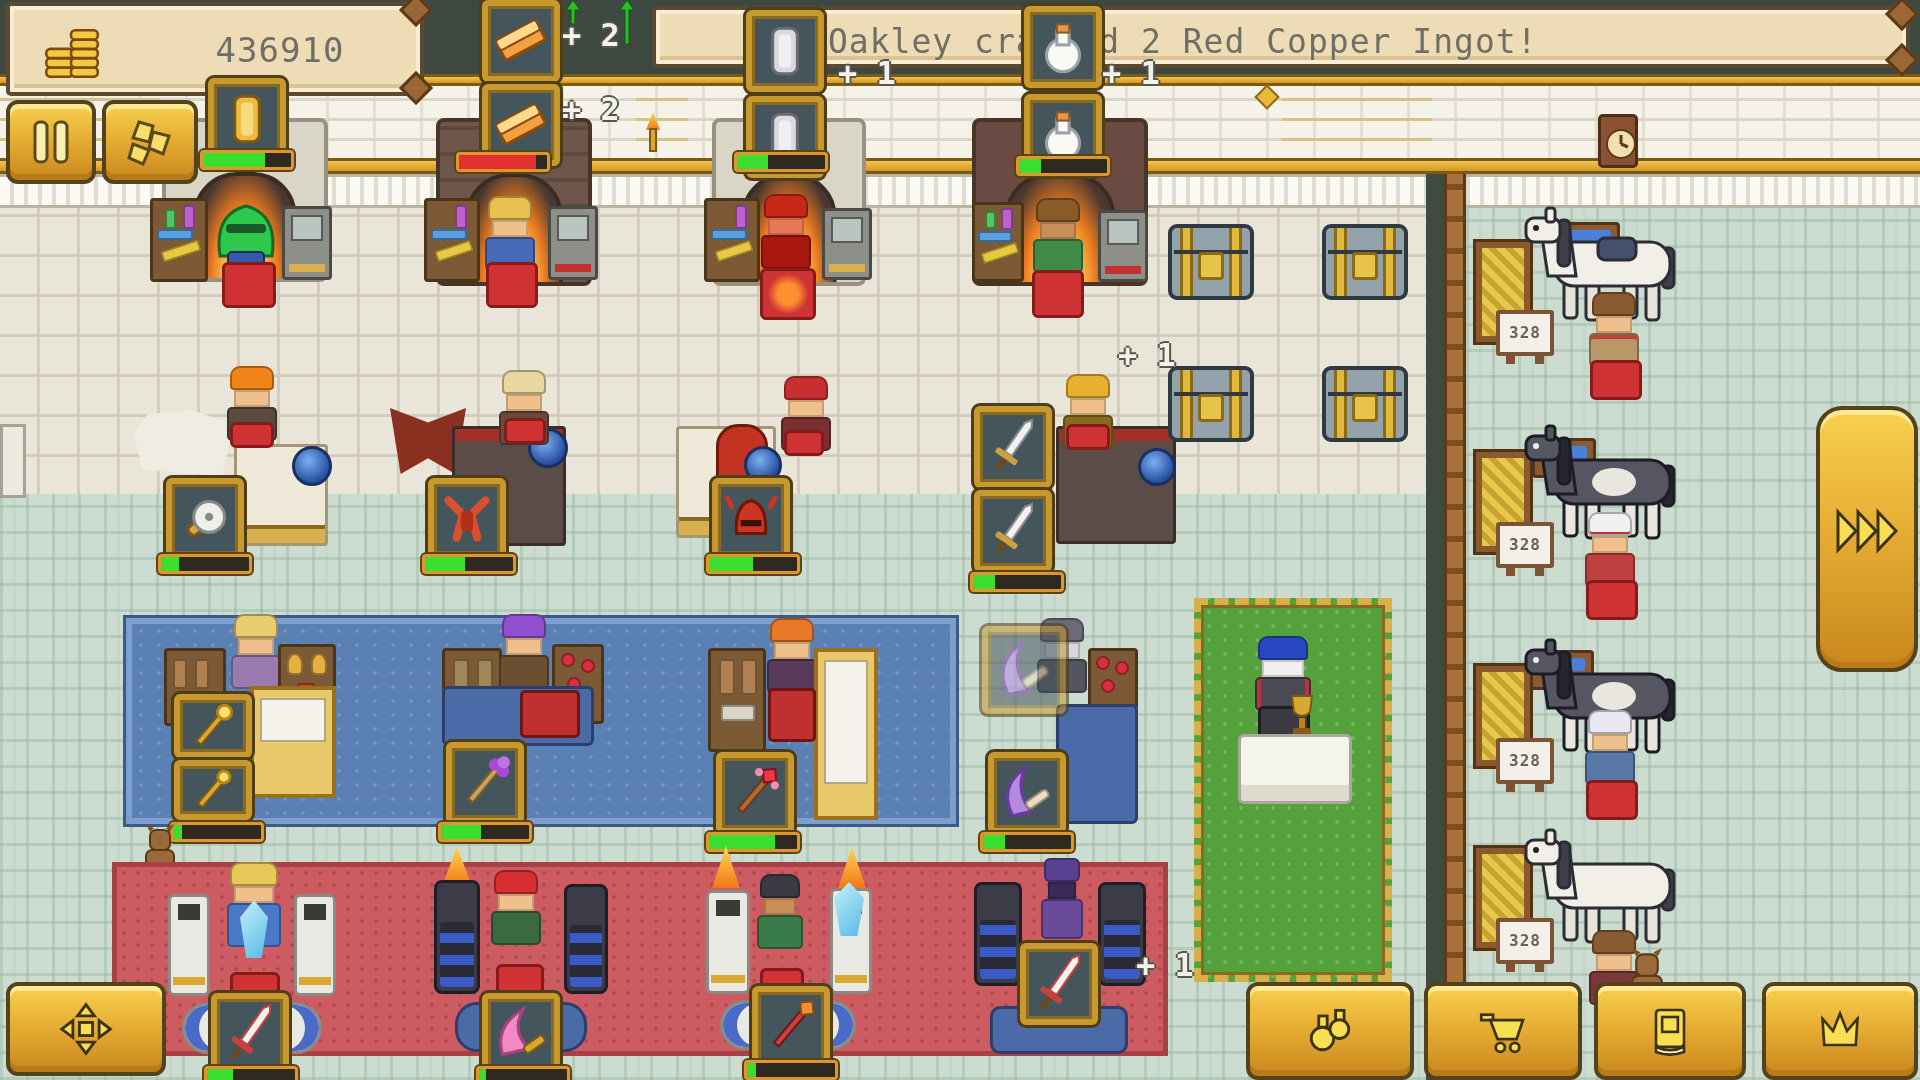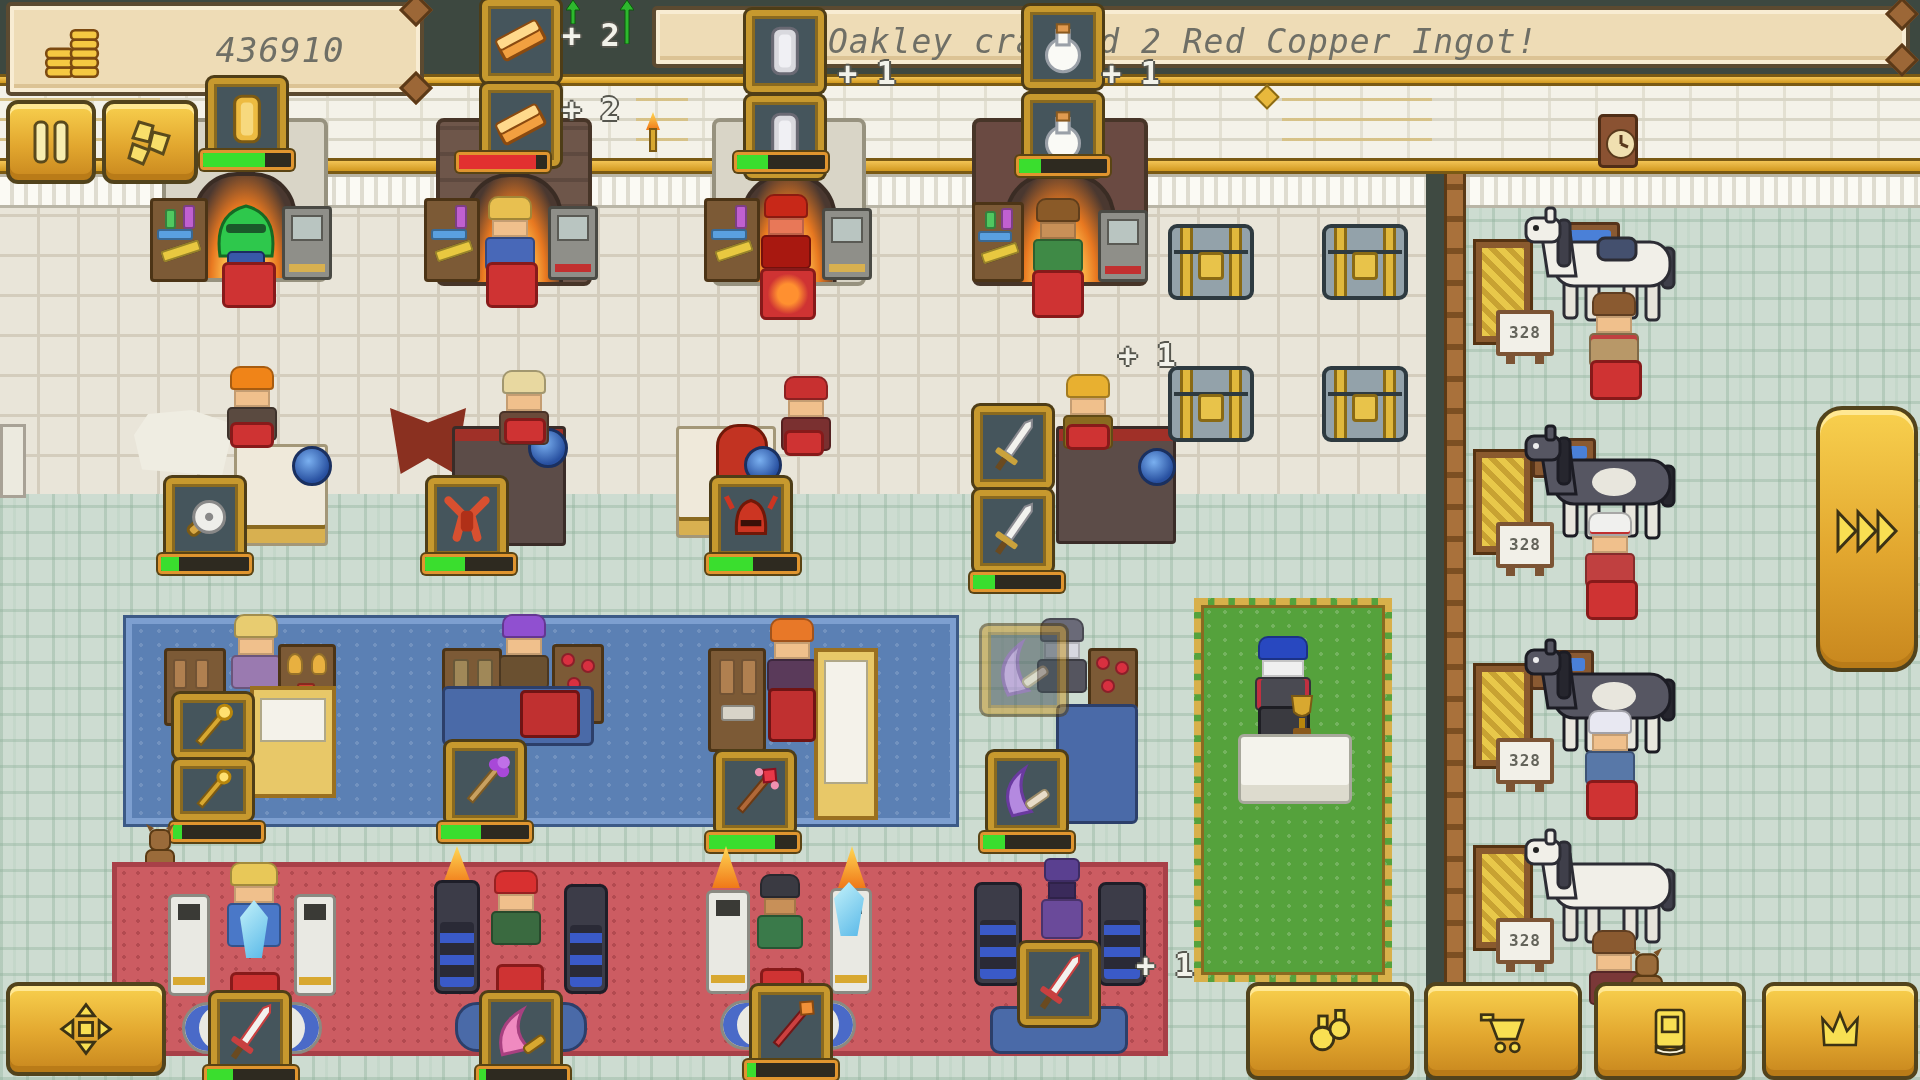--- a/index.html
+++ b/index.html
@@ -24,21 +24,21 @@
     repeating-linear-gradient(90deg,transparent 0 13px,rgba(170,200,180,.25) 13px 16px,transparent 16px 52px);}
   .fence{background:#a9713b;background-image:repeating-linear-gradient(0deg,transparent 0 26px,#7c4f22 26px 32px);border-left:3px solid #5c3a16;border-right:3px solid #5c3a16;box-sizing:border-box;}
   .darkstrip{background:#3f4a42;}
 
   
   .carpet-blue{background-color:#5b80b4;border:6px solid #7d9fd0;box-shadow:0 0 0 3px #3c5a86;background-image:radial-gradient(rgba(255,255,255,.14) 2px,transparent 2px);background-size:18px 14px;box-sizing:border-box;}
   .carpet-red{background-color:#cc5c62;border:5px solid #a84048;background-image:radial-gradient(rgba(90,10,20,.22) 2px,transparent 2px);background-size:14px 12px;box-sizing:border-box;}
   .carpet-green{background-color:#55a23c;border:7px dashed #d8b04a;box-shadow:0 0 0 3px #8a6a20 inset;background-image:radial-gradient(rgba(255,255,255,.18) 2px,transparent 2px);background-size:16px 14px;box-sizing:border-box;}
 
   
-  .panel{background:#eedcb6;border:4px solid #5c4a30;border-radius:5px;box-shadow:inset 0 0 0 4px #f8ecd2,inset 0 -8px 0 #dcc394;box-sizing:border-box;font-style:italic;}
+  .panel{background:#eedcb6;border:4px solid #5c4a30;border-radius:5px;box-shadow:inset 0 0 0 4px #f8ecd2,inset 0 -8px 0 #dcc394;box-sizing:border-box;}
   .brace{width:24px;height:24px;background:#9c6737;border:3px solid #5c3a18;transform:rotate(45deg);box-sizing:border-box;}
   .btn-gold{background:linear-gradient(#f8d04e,#e2a72f 55%,#c8871e);border:4px solid #52431c;border-radius:12px;box-shadow:inset 0 5px 0 #ffe894,inset 0 -6px 0 #b97b18;box-sizing:border-box;cursor:pointer;display:flex;align-items:center;justify-content:center;}
   .hudtext{color:#6f6f66;font-size:34px;letter-spacing:1px;}
   .popup{color:#f2f2ea;font-weight:bold;font-size:32px;text-shadow:-2px 0 0 #56564e,2px 0 0 #56564e,0 -2px 0 #56564e,0 2px 0 #56564e;white-space:nowrap;}
 
   
   .frame{width:78px;height:82px;background:#45555c;border:6px solid #c7992e;border-radius:6px;box-shadow:0 0 0 3px #4e3d17,inset 0 0 0 3px #8a6a20;box-sizing:border-box;}
   .frame svg{width:100%;height:100%;display:block;}
   .ghost{opacity:.55;}
   .pbar{width:94px;height:20px;background:#2e2a20;border:3px solid #e0952f;border-radius:4px;box-shadow:0 0 0 2px #5a4414;box-sizing:border-box;overflow:hidden;}

